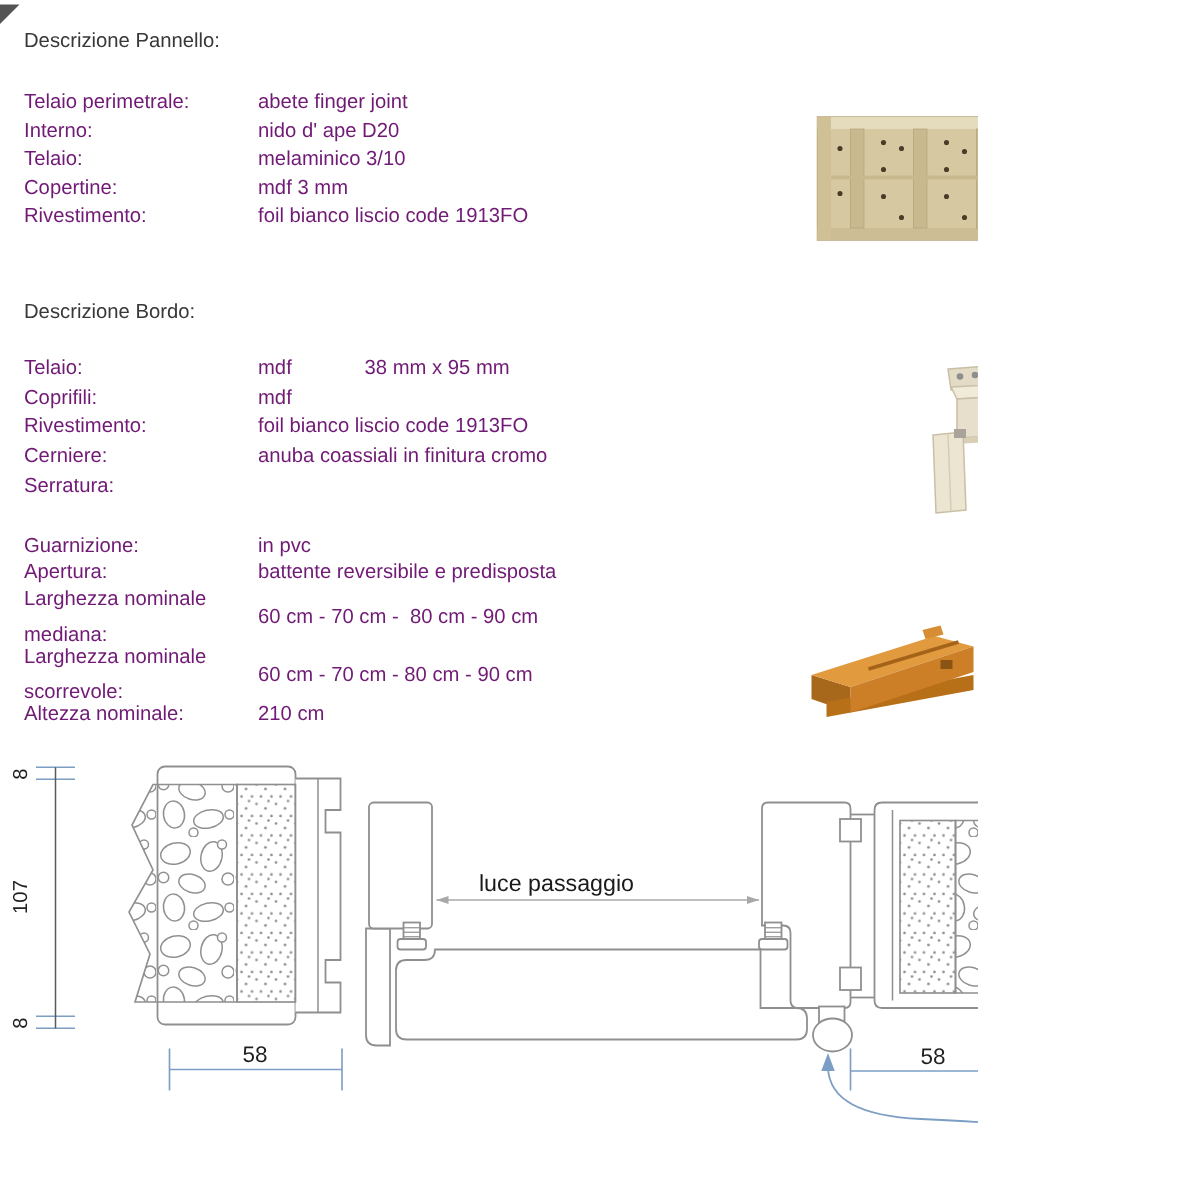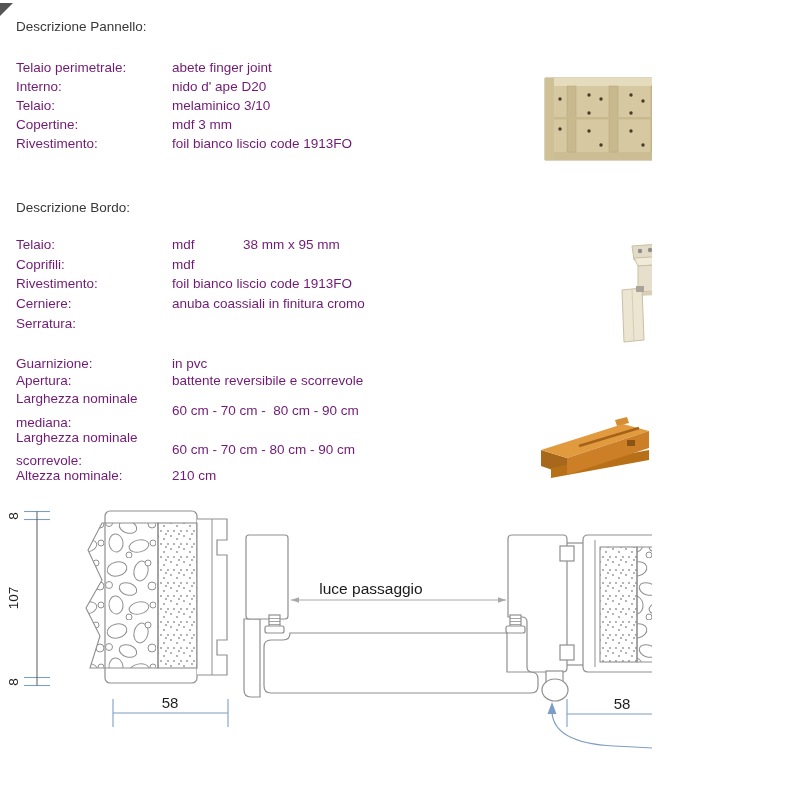--- a/index.html
+++ b/index.html
@@ -48,21 +48,21 @@
 
   <div class="t" style="left:16px;top:295px">Cerniere:</div>
   <div class="t" style="left:172px;top:295px">anuba coassiali in finitura cromo</div>
 
   <div class="t" style="left:16px;top:315px">Serratura:</div>
 
   <div class="t" style="left:16px;top:355px">Guarnizione:</div>
   <div class="t" style="left:172px;top:355px">in pvc</div>
 
   <div class="t" style="left:16px;top:372px">Apertura:</div>
-  <div class="t" style="left:172px;top:372px">battente reversibile e scorrevole</div>
+  <div class="t" style="left:172px;top:372px">battente reversibile e predisposta</div>
 
   <div class="t" style="left:16px;top:390px">Larghezza nominale</div>
   <div class="t" style="left:16px;top:414px">mediana:</div>
   <div class="t" style="left:172px;top:402px">60 cm - 70 cm -  80 cm - 90 cm</div>
 
   <div class="t" style="left:16px;top:429px">Larghezza nominale</div>
   <div class="t" style="left:16px;top:452px">scorrevole:</div>
   <div class="t" style="left:172px;top:441px">60 cm - 70 cm - 80 cm - 90 cm</div>
 
   <div class="t" style="left:16px;top:467px">Altezza nominale:</div>

